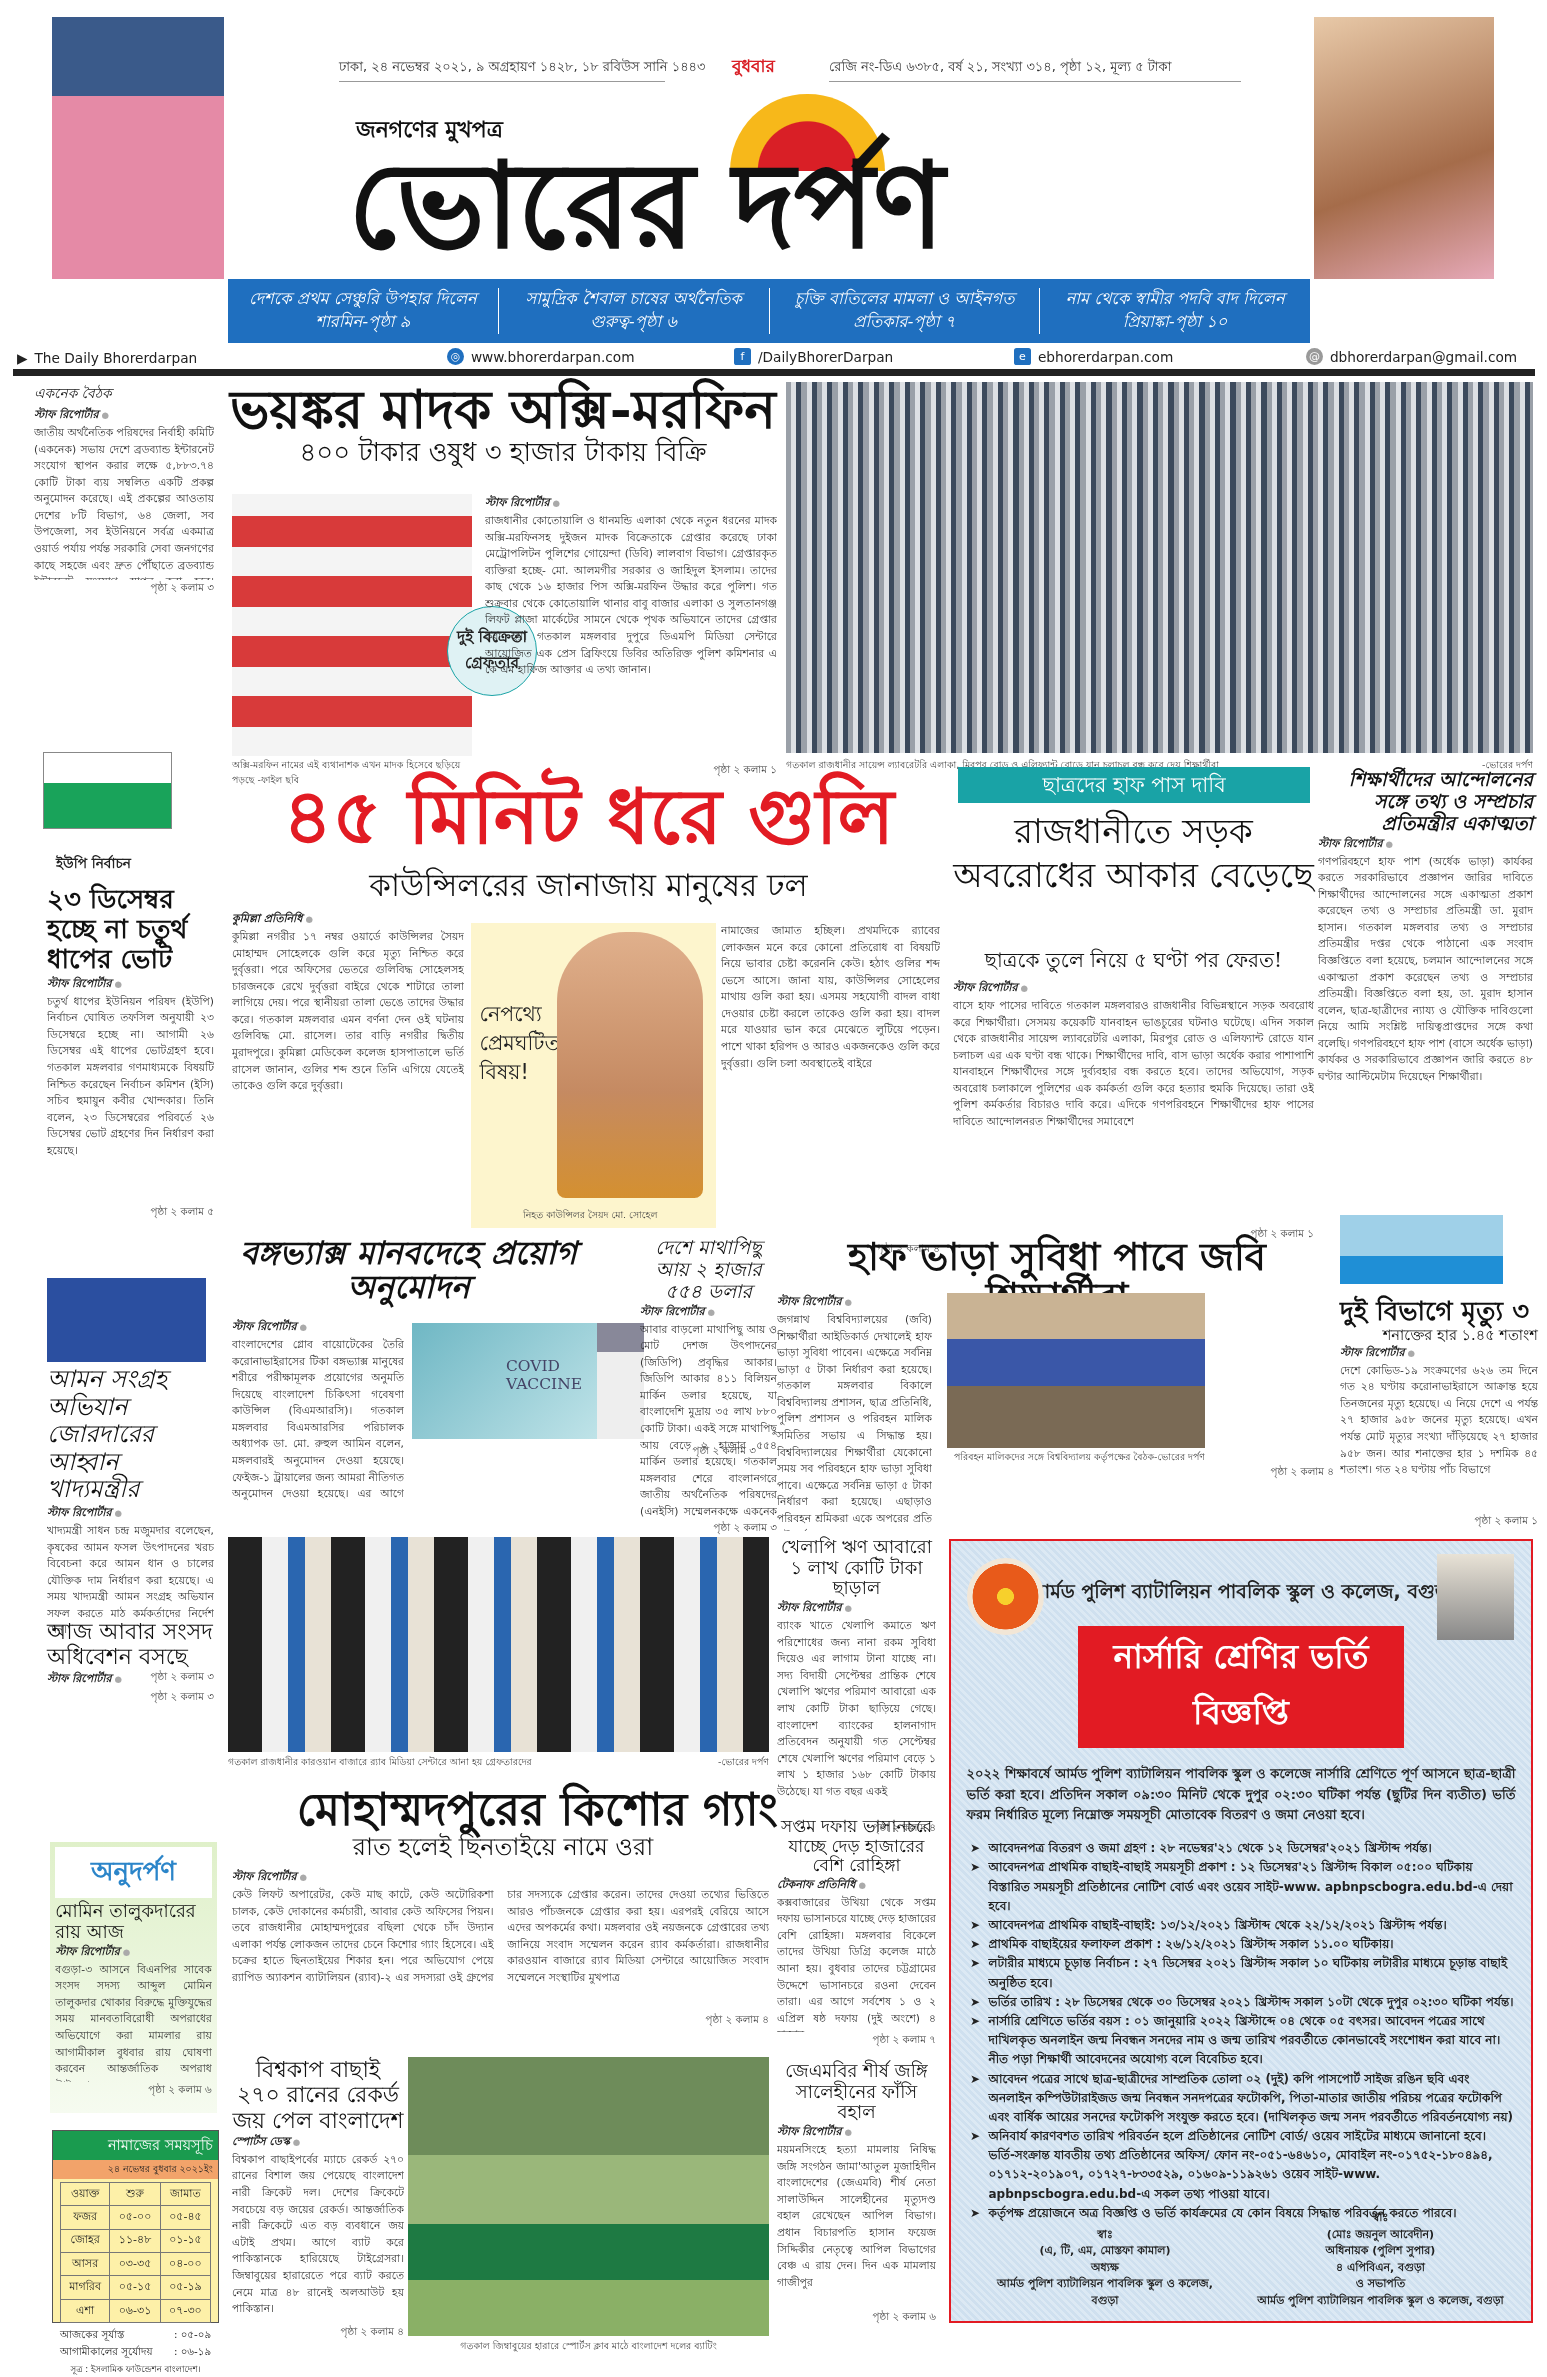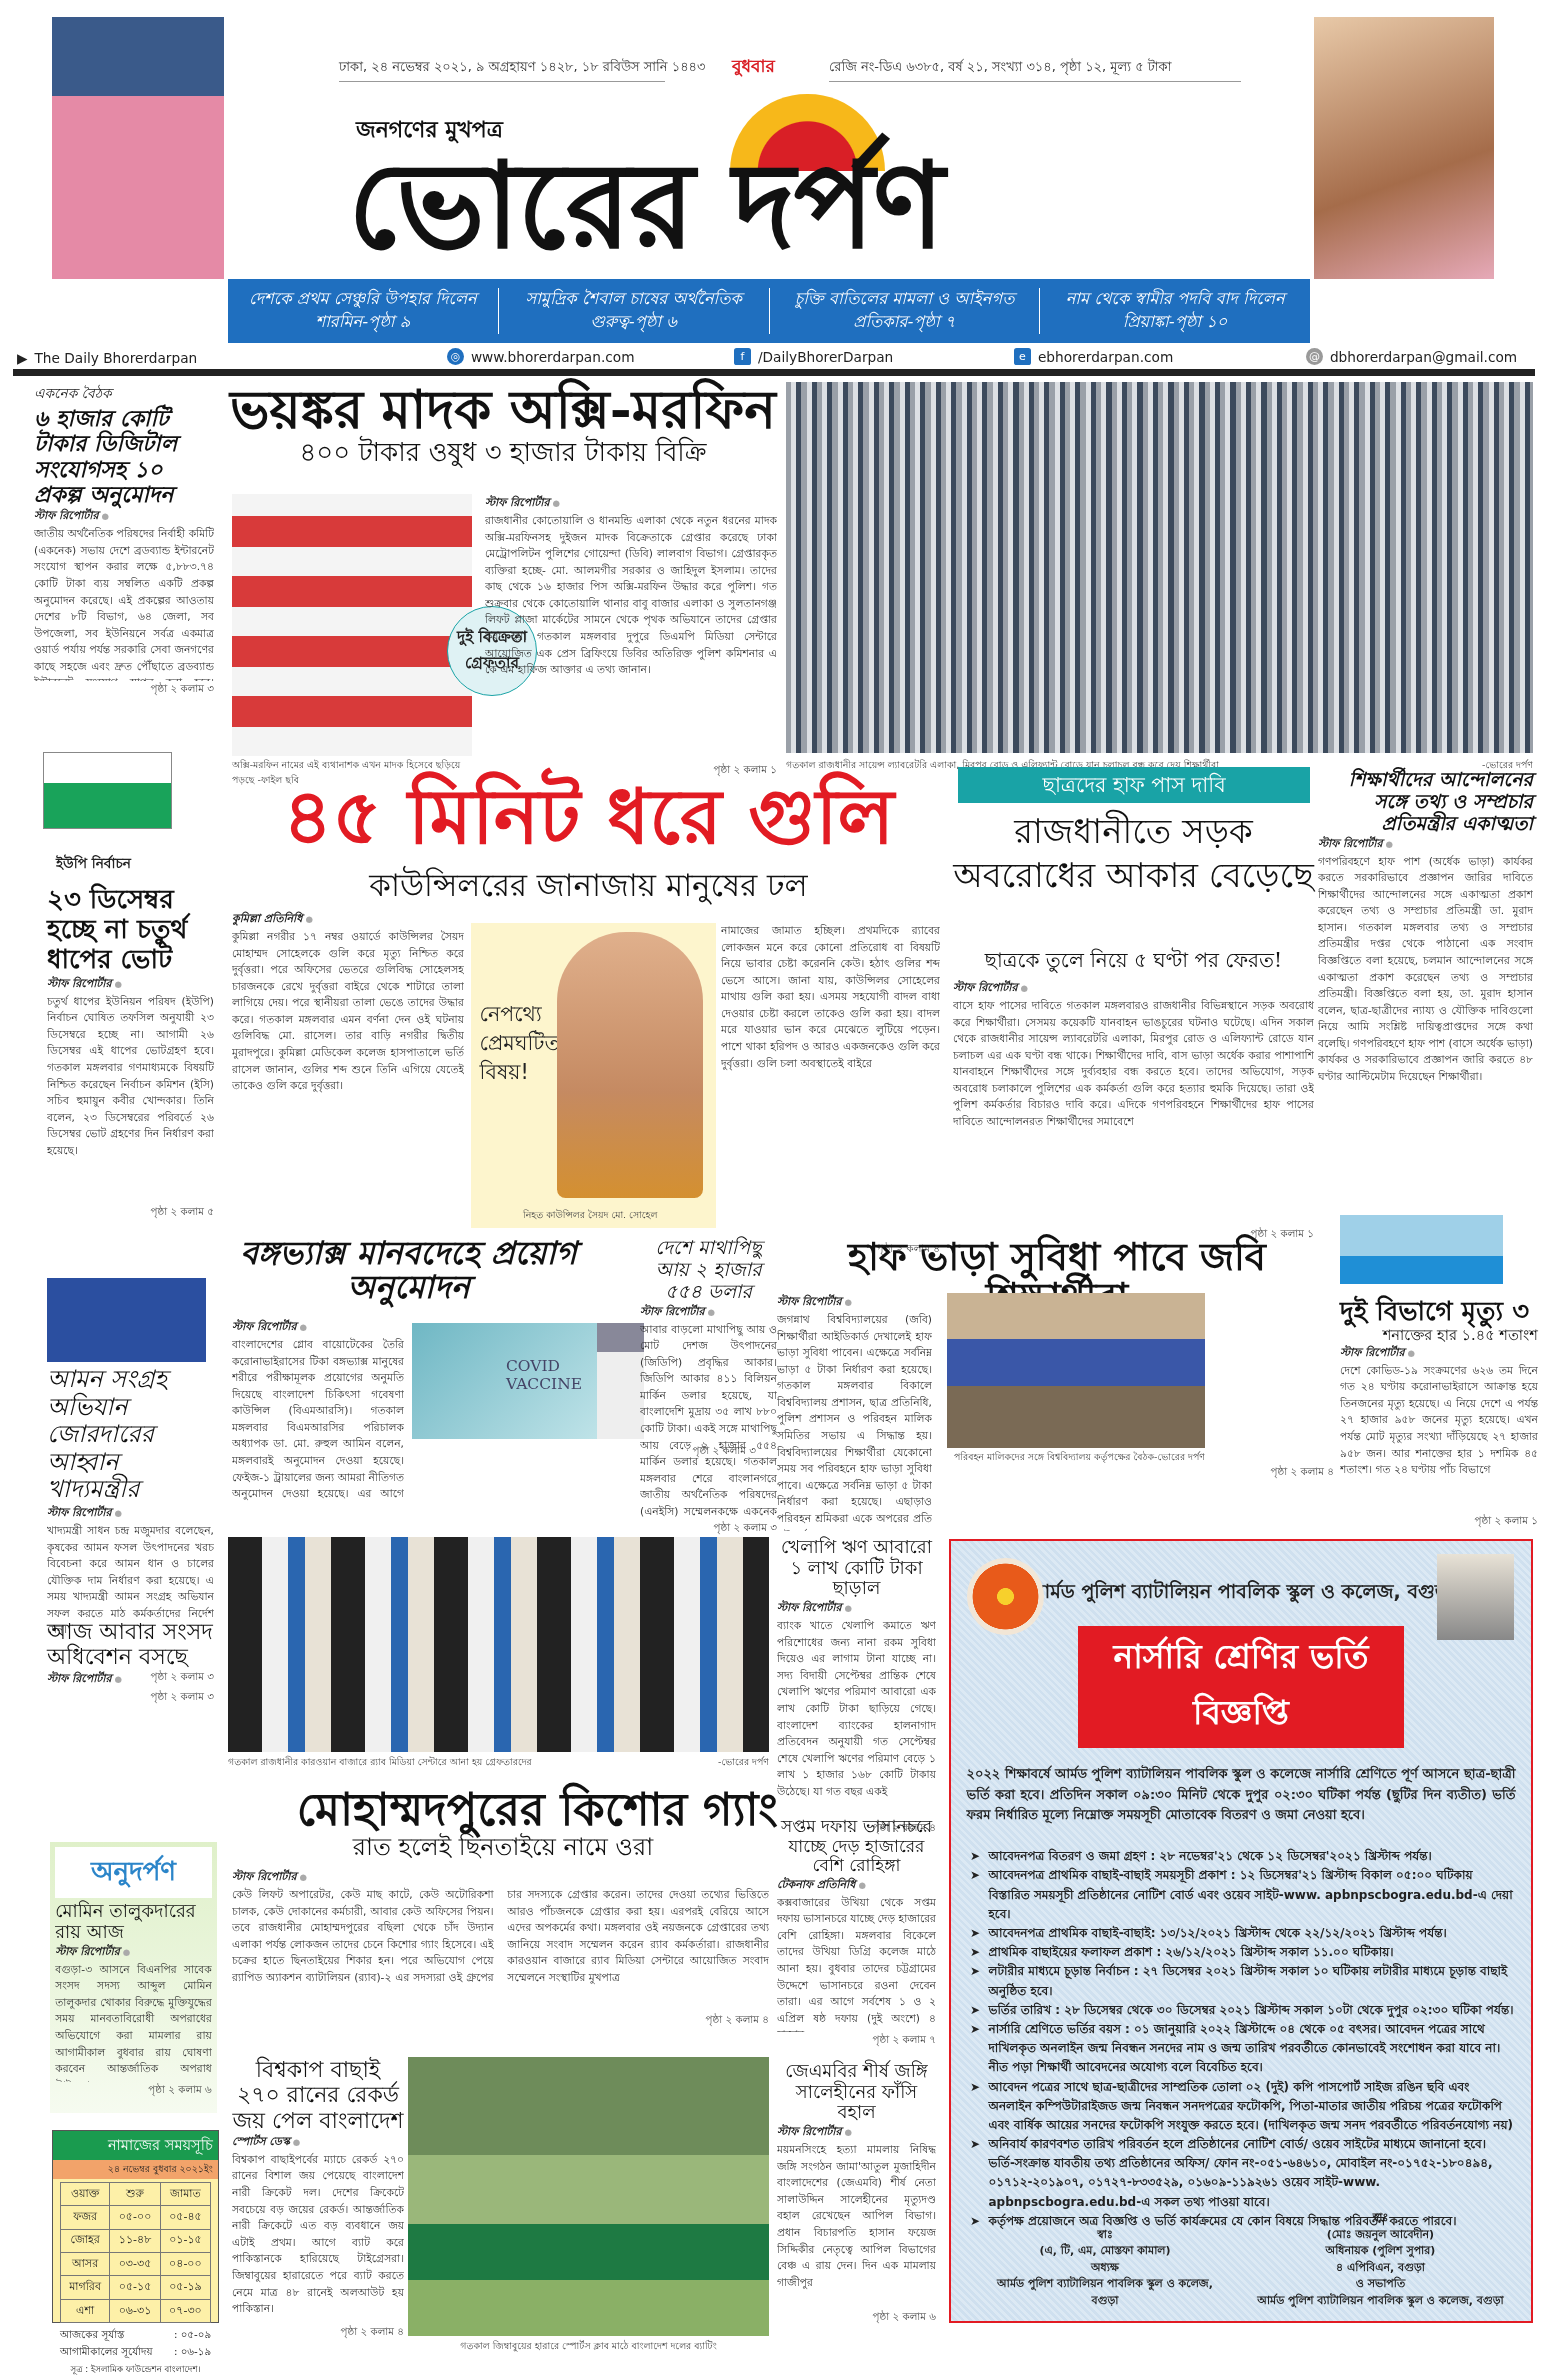--- a/index.html
+++ b/index.html
@@ -74,21 +74,20 @@
     <span>ebhorerdarpan.com</span>
   </div>
 <div class="abs contact" style="left:1306px;top:348px">
     <span class="ico" style="background:#999">@</span>
     <span>dbhorerdarpan@gmail.com</span>
   </div>
 <div class="abs rule" style="left:13px;top:369px;width:1522px;height:6.9px"></div>
 
 <div class="abs" style="left:34px;top:382px;width:180px">
   <div style="font-size:13.7px;font-style:italic">একনেক বৈঠক</div>
-  <div class="h-md" style="font-size:22px;font-weight:bold;font-style:italic">৬ হাজার কোটি টাকার ডিজিটাল সংযোগসহ ১০ প্রকল্প অনুমোদন</div>
   <div class="byline">স্টাফ রিপোর্টার</div>
   <div class="body" style="height:155px">জাতীয় অর্থনৈতিক পরিষদের নির্বাহী কমিটি (একনেক) সভায় দেশে ব্রডব্যান্ড ইন্টারনেট সংযোগ স্থাপন করার লক্ষে ৫,৮৮৩.৭৪ কোটি টাকা ব্যয় সম্বলিত একটি প্রকল্প অনুমোদন করেছে। এই প্রকল্পের আওতায় দেশের ৮টি বিভাগ, ৬৪ জেলা, সব উপজেলা, সব ইউনিয়নে সর্বত্র একমাত্র ওয়ার্ড পর্যায় পর্যন্ত সরকারি সেবা জনগণের কাছে সহজে এবং দ্রুত পৌঁছাতে ব্রডব্যান্ড ইন্টারনেট সংযোগ স্থাপন করা হবে। একনেকের চেয়ারপারসন ও প্রধানমন্ত্রী শেখ হাসিনা গতকাল মঙ্গলবার ২৮ প্রকল্পের পর</div>
   <div class="cont">পৃষ্ঠা ২ কলাম ৩</div>
 </div>
 
 <div class="abs" style="left:43px;top:752px;width:129px;height:77px;background:linear-gradient(#fff 0 40%,#19a35a 40% 100%);border:1.7px solid #888"></div>
 <div class="abs" style="left:56px;top:852px;font-size:13.7px;font-weight:bold">ইউপি নির্বাচন</div>
 <div class="abs" style="left:47px;top:885px;width:167px">
   <div class="h-md" style="font-size:26px;font-weight:bold">২৩ ডিসেম্বর হচ্ছে না চতুর্থ ধাপের ভোট</div>
   <div class="byline">স্টাফ রিপোর্টার</div>
@@ -301,21 +300,21 @@
 </div>
 <div class="abs img" style="left:408px;top:2057px;width:361px;height:279px;background:linear-gradient(#6e8c5a 0 35%,#9ab77a 35% 60%,#1e7a43 60% 80%,#8ab066 80%)"></div>
 <div class="abs cap" style="left:408px;top:2339px;width:361px;text-align:center">গতকাল জিম্বাবুয়ের হারারে স্পোর্টস ক্লাব মাঠে বাংলাদেশ দলের ব্যাটিং</div>
 
 <div class="abs ad" style="left:949px;top:1539px;width:584px;height:784px;padding:12px 15.5px">
   <div style="position:absolute;left:15.5px;top:17px;width:77px;height:77px;border-radius:50%;background:radial-gradient(#f7d02c 0 15%,#e85a1a 16% 60%,#f2e6d6 61%)"></div>
   <div style="position:absolute;right:17px;top:13px;width:77px;height:86px;background:linear-gradient(#e8e2d6,#888)"></div>
   <div style="text-align:center;font-size:19px;font-weight:bold;margin-top:24px">আর্মড পুলিশ ব্যাটালিয়ন পাবলিক স্কুল ও কলেজ, বগুড়া</div>
   <div class="adred" style="margin:17px auto 0;width:326px;padding:5.2px 0">নার্সারি শ্রেণির ভর্তি বিজ্ঞপ্তি</div>
   <div style="font-size:13px;font-weight:bold;line-height:1.6;margin-top:15.5px;text-align:justify">২০২২ শিক্ষাবর্ষে আর্মড পুলিশ ব্যাটালিয়ন পাবলিক স্কুল ও কলেজে নার্সারি শ্রেণিতে পূর্ণ আসনে ছাত্র-ছাত্রী ভর্তি করা হবে। প্রতিদিন সকাল ০৯:৩০ মিনিট থেকে দুপুর ০২:৩০ ঘটিকা পর্যন্ত (ছুটির দিন ব্যতীত) ভর্তি ফরম নির্ধারিত মূল্যে নিম্নোক্ত সময়সূচী মোতাবেক বিতরণ ও জমা নেওয়া হবে।</div>
-  <div style="margin-top:21px">
+  <div style="margin-top:13px">
     <div class="adline">আবেদনপত্র বিতরণ ও জমা গ্রহণ : ২৮ নভেম্বর'২১ থেকে ১২ ডিসেম্বর'২০২১ খ্রিস্টাব্দ পর্যন্ত।</div>
     <div class="adline">আবেদনপত্র প্রাথমিক বাছাই-বাছাই সময়সূচী প্রকাশ : ১২ ডিসেম্বর'২১ খ্রিস্টাব্দ বিকাল ০৫:০০ ঘটিকায় বিস্তারিত সময়সূচী প্রতিষ্ঠানের নোটিশ বোর্ড এবং ওয়েব সাইট-www. apbnpscbogra.edu.bd-এ দেয়া হবে।</div>
     <div class="adline">আবেদনপত্র প্রাথমিক বাছাই-বাছাই: ১৩/১২/২০২১ খ্রিস্টাব্দ থেকে ২২/১২/২০২১ খ্রিস্টাব্দ পর্যন্ত।</div>
     <div class="adline">প্রাথমিক বাছাইয়ের ফলাফল প্রকাশ : ২৬/১২/২০২১ খ্রিস্টাব্দ সকাল ১১.০০ ঘটিকায়।</div>
     <div class="adline">লটারীর মাধ্যমে চূড়ান্ত নির্বাচন : ২৭ ডিসেম্বর ২০২১ খ্রিস্টাব্দ সকাল ১০ ঘটিকায় লটারীর মাধ্যমে চূড়ান্ত বাছাই অনুষ্ঠিত হবে।</div>
     <div class="adline">ভর্তির তারিখ : ২৮ ডিসেম্বর থেকে ৩০ ডিসেম্বর ২০২১ খ্রিস্টাব্দ সকাল ১০টা থেকে দুপুর ০২:৩০ ঘটিকা পর্যন্ত।</div>
     <div class="adline">নার্সারি শ্রেণিতে ভর্তির বয়স : ০১ জানুয়ারি ২০২২ খ্রিস্টাব্দে ০৪ থেকে ০৫ বৎসর। আবেদন পত্রের সাথে দাখিলকৃত অনলাইন জন্ম নিবন্ধন সনদের নাম ও জন্ম তারিখ পরবর্তীতে কোনভাবেই সংশোধন করা যাবে না। নীত পড়া শিক্ষার্থী আবেদনের অযোগ্য বলে বিবেচিত হবে।</div>
     <div class="adline">আবেদন পত্রের সাথে ছাত্র-ছাত্রীদের সাম্প্রতিক তোলা ০২ (দুই) কপি পাসপোর্ট সাইজ রঙিন ছবি এবং অনলাইন কম্পিউটারাইজড জন্ম নিবন্ধন সনদপত্রের ফটোকপি, পিতা-মাতার জাতীয় পরিচয় পত্রের ফটোকপি এবং বার্ষিক আয়ের সনদের ফটোকপি সংযুক্ত করতে হবে। (দাখিলকৃত জন্ম সনদ পরবর্তীতে পরিবর্তনযোগ্য নয়)</div>
     <div class="adline">অনিবার্য কারণবশত তারিখ পরিবর্তন হলে প্রতিষ্ঠানের নোটিশ বোর্ড/ ওয়েব সাইটের মাধ্যমে জানানো হবে। ভর্তি-সংক্রান্ত যাবতীয় তথ্য প্রতিষ্ঠানের অফিস/ ফোন নং-০৫১-৬৪৬১০, মোবাইল নং-০১৭৫২-১৮০৪৯৪, ০১৭১২-২০১৯০৭, ০১৭২৭-৮৩৩৫২৯, ০১৬০৯-১১৯২৬১ ওয়েব সাইট-www. apbnpscbogra.edu.bd-এ সকল তথ্য পাওয়া যাবে।</div>
     <div class="adline">কর্তৃপক্ষ প্রয়োজনে অত্র বিজ্ঞপ্তি ও ভর্তি কার্যক্রমের যে কোন বিষয়ে সিদ্ধান্ত পরিবর্তন করতে পারবে।</div>

